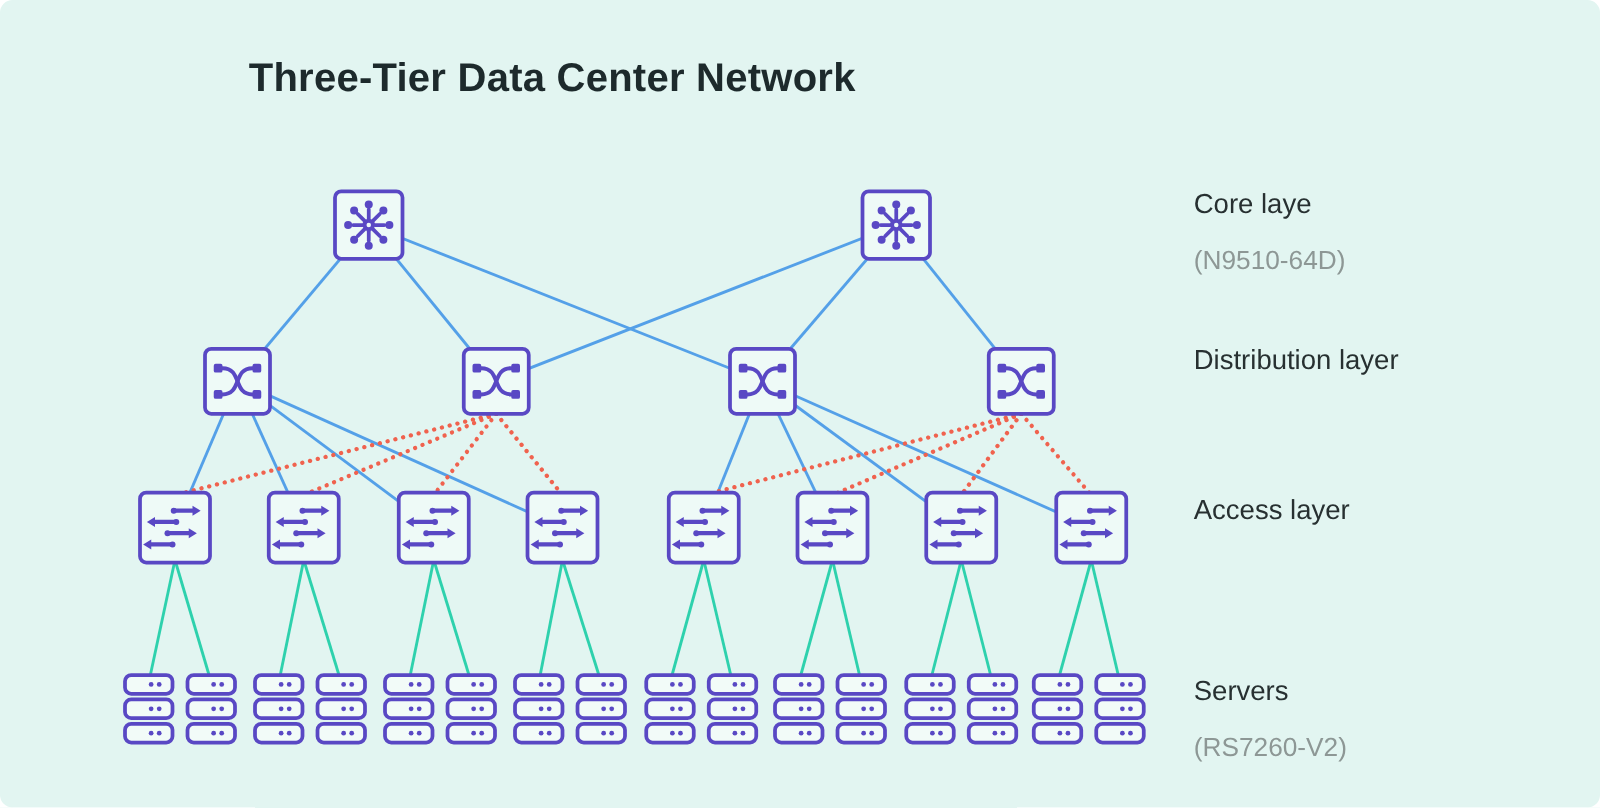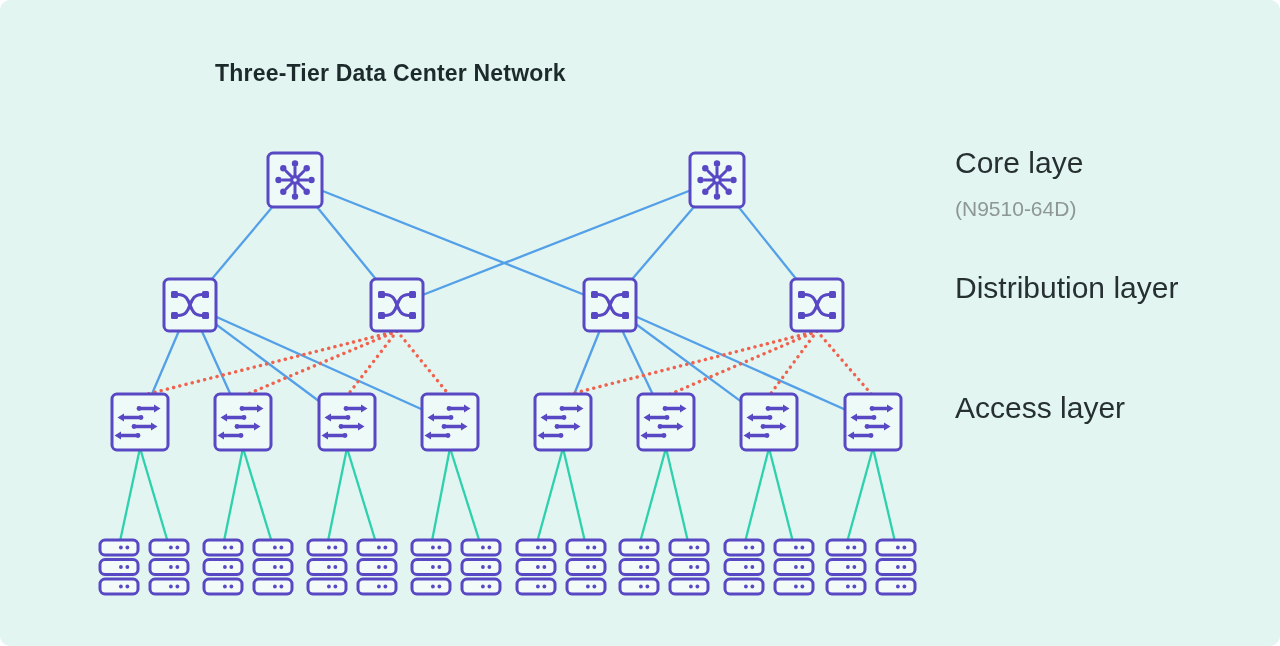--- a/index.html
+++ b/index.html
@@ -1,21 +1,21 @@
 <!DOCTYPE html>
 <html><head>
 <meta charset="utf-8">
 <style>
   html,body{margin:0;padding:0;background:#ffffff;}
   body{width:1280px;height:646px;overflow:hidden;font-family:"Liberation Sans",sans-serif;}
   .canvas{position:relative;width:1280px;height:646px;background:#e2f5f1;border-radius:10px;overflow:hidden;}
-  .title{position:absolute;left:199px;top:44px;font-size:23px;font-weight:700;color:#1d2a2c;letter-spacing:.2px;margin:16px;}
+  .title{position:absolute;left:199px;top:44px;font-size:32px;font-weight:700;color:#1d2a2c;letter-spacing:.2px;margin:0;}
   #net{position:absolute;left:0;top:0;width:1280px;height:646px;}
   .layer-label{position:absolute;left:955px;}
-  .layer-label .l1{font-size:30px;color:#273031;line-height:30px;}
+  .layer-label .l1{font-size:22px;color:#273031;line-height:30px;}
   .layer-label .l2{font-size:21px;color:#8d9795;line-height:25px;margin-top:18px;}
   .pos-core{top:148px;}
   .pos-dist{top:273px;}
   .pos-access{top:393px;}
   .pos-servers{top:538px;}
   line,path,rect,circle,polygon{vector-effect:none;}
 </style>
 </head>
 <body>
 
@@ -564,13 +564,17 @@
   <div class="layer-label pos-core">
     <div class="l1">Core laye</div>
     <div class="l2">(N9510-64D)</div>
   </div>
   <div class="layer-label pos-dist">
     <div class="l1">Distribution layer</div>
   </div>
   <div class="layer-label pos-access">
     <div class="l1">Access layer</div>
   </div>
+  <div class="layer-label pos-servers">
+    <div class="l1">Servers</div>
+    <div class="l2">(RS7260-V2)</div>
+  </div>
 </div>
 
 </body></html>

